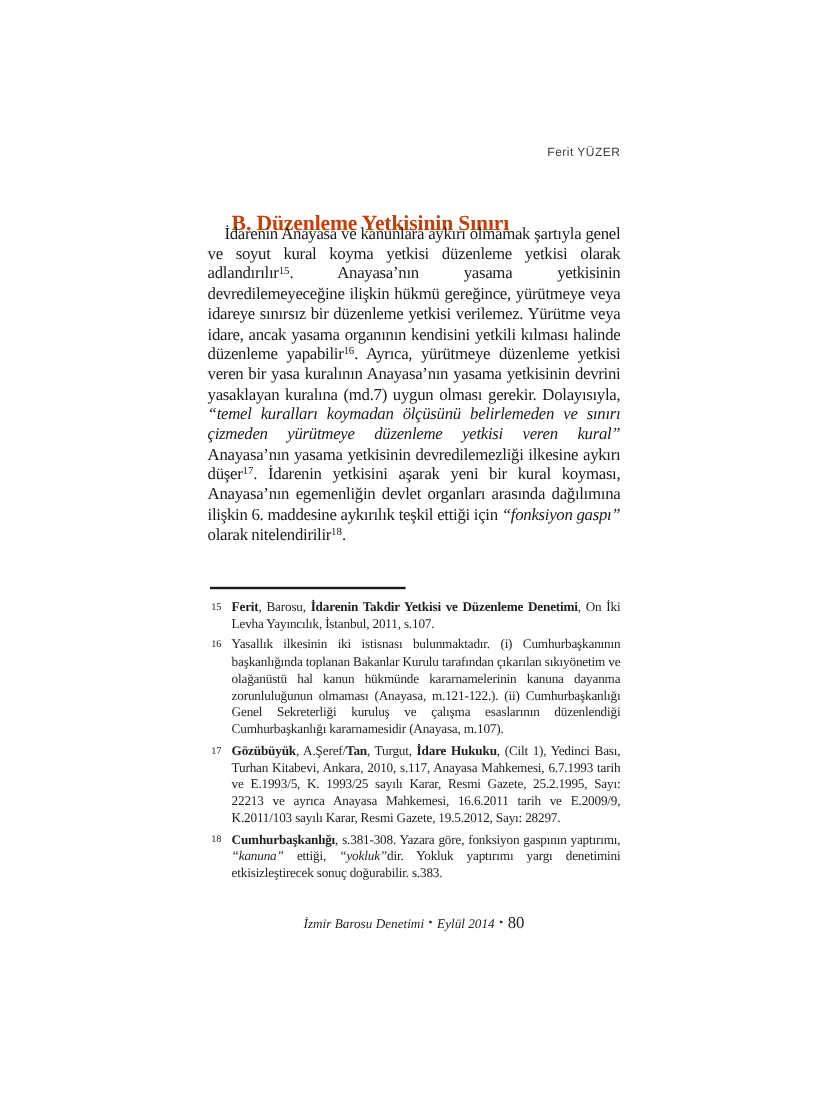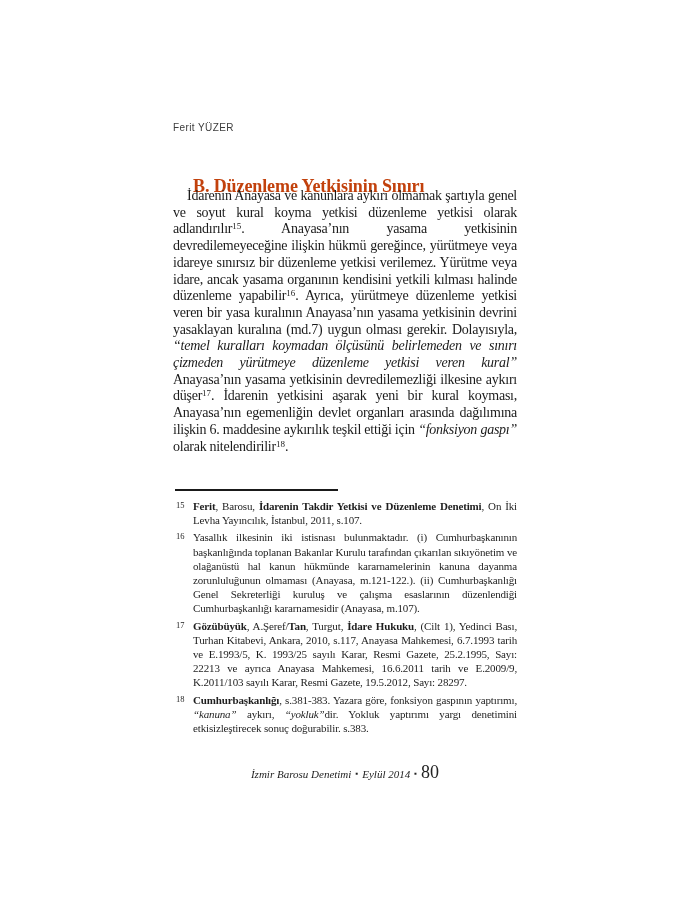--- a/index.html
+++ b/index.html
@@ -1,21 +1,21 @@
 <!DOCTYPE html>
 <html><head>
 <meta charset="utf-8">
 <style>
   html,body{margin:0;padding:0;background:#ffffff;}
   .page{
     position:relative;width:700px;height:917px;background:#ffffff;
     font-family:"Liberation Serif", serif;color:#1d1d1d;overflow:hidden;
   }
   .author{
-    position:absolute;top:122px;left:173px;width:344px;text-align:left;
+    position:absolute;top:122px;left:173px;width:344px;text-align:right;
     font-family:"Liberation Sans", sans-serif;font-size:10px;color:#3c3c3c;
     letter-spacing:0.4px;
   }
   .heading{
     position:absolute;top:176px;left:193px;margin:0;
     font-size:18px;font-weight:bold;letter-spacing:-0.1px;color:#c2410c;
   }
   .bodypar{
     position:absolute;top:188px;left:173px;width:344px;margin:0;
     font-size:14px;line-height:16.7px;text-align:justify;text-indent:14px;
@@ -36,39 +36,39 @@
   .footnotes li{position:relative;padding-left:20px;margin:0 0 3px 0;}
   .fn-num{
     position:absolute;left:3px;top:-1px;font-size:8.5px;letter-spacing:0;
   }
   .pagefooter{
     position:absolute;top:762px;left:173px;width:344px;text-align:center;
     font-size:11px;color:#222;white-space:nowrap;
   }
   .pagefooter .it{font-style:italic;}
   .pagefooter .bullet{font-size:8px;vertical-align:2px;padding:0 4px;}
-  .pagefooter .pagenum{font-size:18px;font-style:normal;}
+  .pagefooter .pagenum{font-size:14px;font-style:normal;}
 </style>
 </head>
 <body>
 
 <div class="page">
 
   <div class="author">Ferit YÜZER</div>
 
   <h2 class="heading">B. Düzenleme Yetkisinin Sınırı</h2>
 
   <p class="bodypar"><span>İdarenin Anayasa ve kanunlara aykırı olmamak şartıyla genel ve soyut kural koyma yetkisi düzenleme yetkisi olarak adlandırılır</span><span class="seg-sup">15</span><span>. Anayasa’nın yasama yetkisinin devredilemeyeceğine ilişkin hükmü gereğince, yürütmeye veya idareye sınırsız bir düzenleme yetkisi verilemez. Yürütme veya idare, ancak yasama organının kendisini yetkili kılması halinde düzenleme yapabilir</span><span class="seg-sup">16</span><span>. Ayrıca, yürütmeye düzenleme yetkisi veren bir yasa kuralının Anayasa’nın yasama yetkisinin devrini yasaklayan kuralına (md.7) uygun olması gerekir. Dolayısıyla, </span><span class="seg-italic">“temel kuralları koymadan ölçüsünü belirlemeden ve sınırı çizmeden yürütmeye düzenleme yetkisi veren kural”</span><span> Anayasa’nın yasama yetkisinin devredilemezliği ilkesine aykırı düşer</span><span class="seg-sup">17</span><span>. İdarenin yetkisini aşarak yeni bir kural koyması, Anayasa’nın egemenliğin devlet organları arasında dağılımına ilişkin 6. maddesine aykırılık teşkil ettiği için </span><span class="seg-italic">“fonksiyon gaspı”</span><span> olarak nitelendirilir</span><span class="seg-sup">18</span><span>.</span></p>
 
   <div class="fnsep"></div>
 
   <ol class="footnotes">
       <li><span class="fn-num">15</span><span><span class="seg-bold">Ferit</span><span>, Barosu, </span><span class="seg-bold">İdarenin Takdir Yetkisi ve Düzenleme Denetimi</span><span>, On İki Levha Yayıncılık, İstanbul, 2011, s.107.</span></span></li>
       <li><span class="fn-num">16</span><span><span>Yasallık ilkesinin iki istisnası bulunmaktadır. (i) Cumhurbaşkanının başkanlığında toplanan Bakanlar Kurulu tarafından çıkarılan sıkıyönetim ve olağanüstü hal kanun hükmünde kararnamelerinin kanuna dayanma zorunluluğunun olmaması (Anayasa, m.121-122.). (ii) Cumhurbaşkanlığı Genel Sekreterliği kuruluş ve çalışma esaslarının düzenlendiği Cumhurbaşkanlığı kararnamesidir (Anayasa, m.107).</span></span></li>
       <li><span class="fn-num">17</span><span><span class="seg-bold">Gözübüyük</span><span>, A.Şeref/</span><span class="seg-bold">Tan</span><span>, Turgut, </span><span class="seg-bold">İdare Hukuku</span><span>, (Cilt 1), Yedinci Bası, Turhan Kitabevi, Ankara, 2010, s.117, Anayasa Mahkemesi, 6.7.1993 tarih ve E.1993/5, K. 1993/25 sayılı Karar, Resmi Gazete, 25.2.1995, Sayı: 22213 ve ayrıca Anayasa Mahkemesi, 16.6.2011 tarih ve E.2009/9, K.2011/103 sayılı Karar, Resmi Gazete, 19.5.2012, Sayı: 28297.</span></span></li>
-      <li><span class="fn-num">18</span><span><span class="seg-bold">Cumhurbaşkanlığı</span><span>, s.381-383. Yazara göre, fonksiyon gaspının yaptırımı, </span><span class="seg-italic">“kanuna”</span><span> aykırı, </span><span class="seg-italic">“yokluk”</span><span>dir. Yokluk yaptırımı yargı denetimini etkisizleştirecek sonuç doğurabilir. s.383.</span></span></li>
+      <li><span class="fn-num">18</span><span><span class="seg-bold">Cumhurbaşkanlığı</span><span>, s.381-308. Yazara göre, fonksiyon gaspının yaptırımı, </span><span class="seg-italic">“kanuna”</span><span> ettiği, </span><span class="seg-italic">“yokluk”</span><span>dir. Yokluk yaptırımı yargı denetimini etkisizleştirecek sonuç doğurabilir. s.383.</span></span></li>
     </ol>
 
   <div class="pagefooter">
     <span class="it">İzmir Barosu Denetimi</span><span class="bullet">▪</span><span class="it">Eylül 2014</span><span class="bullet">▪</span><span class="pagenum">80</span>
   </div>
 
 </div>
 
 </body></html>

